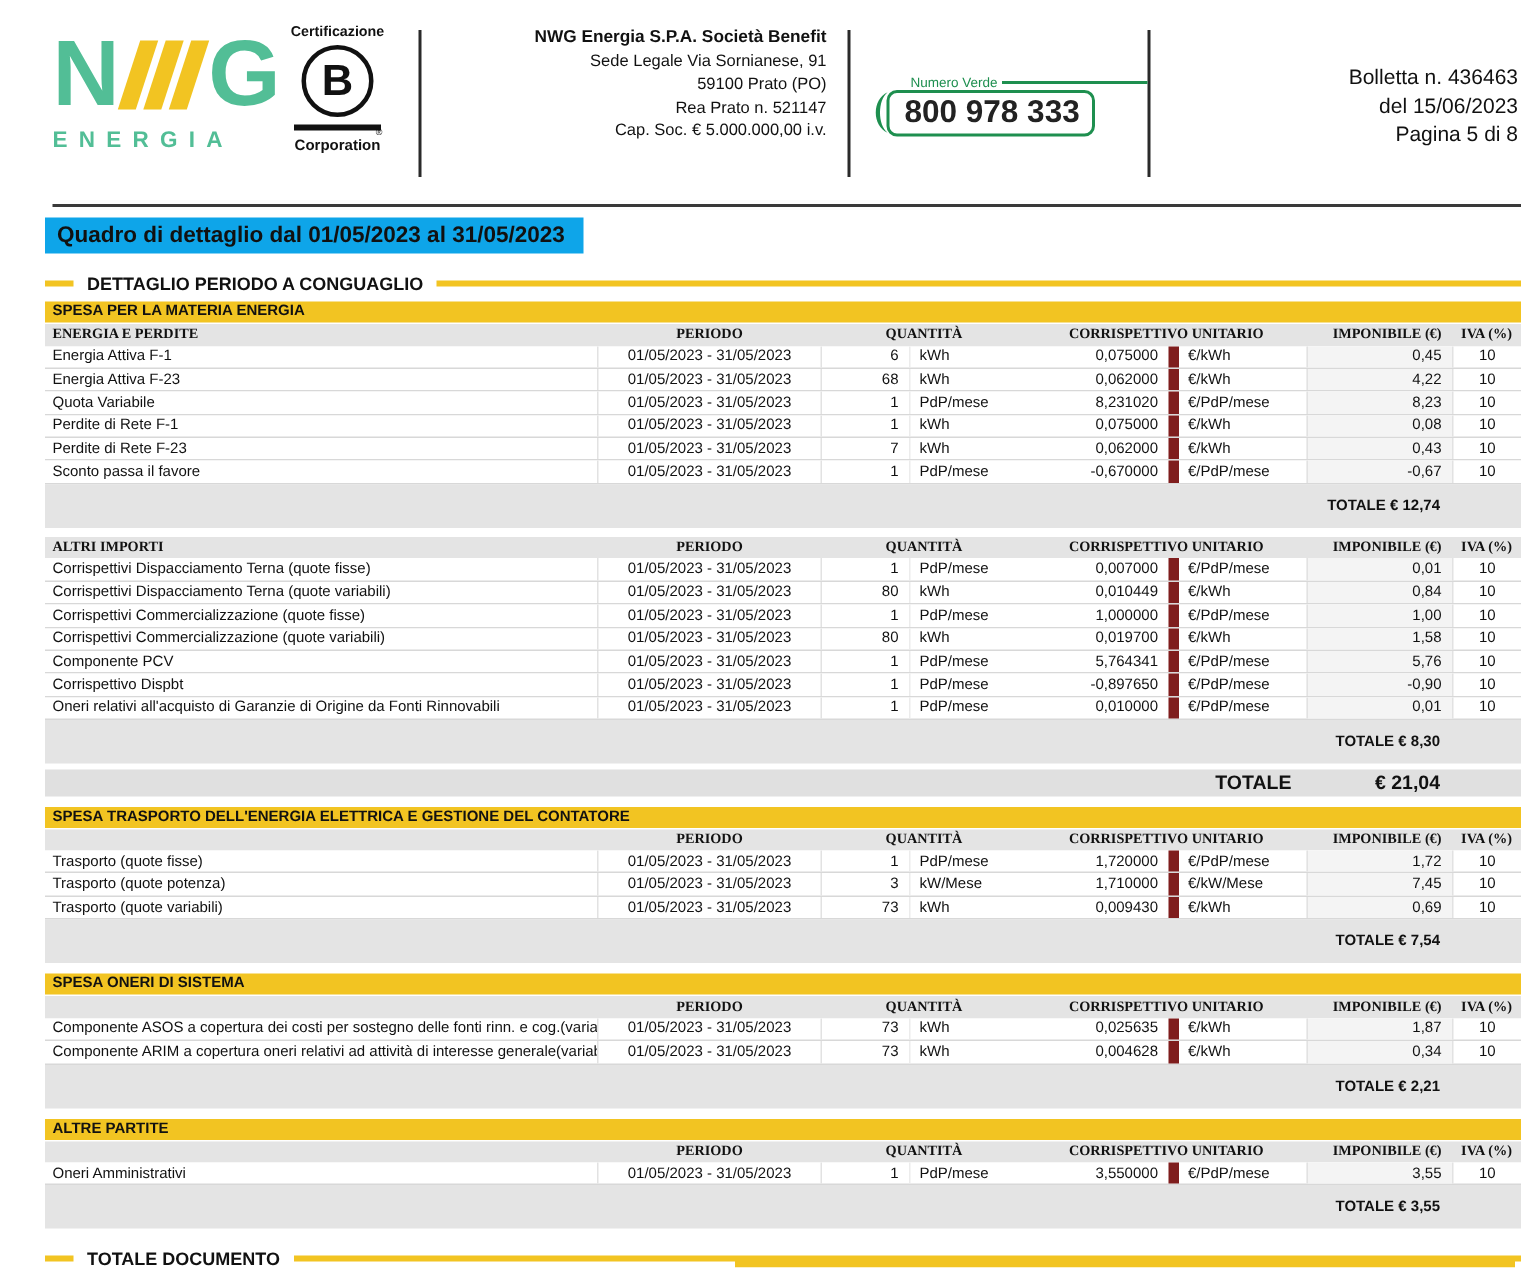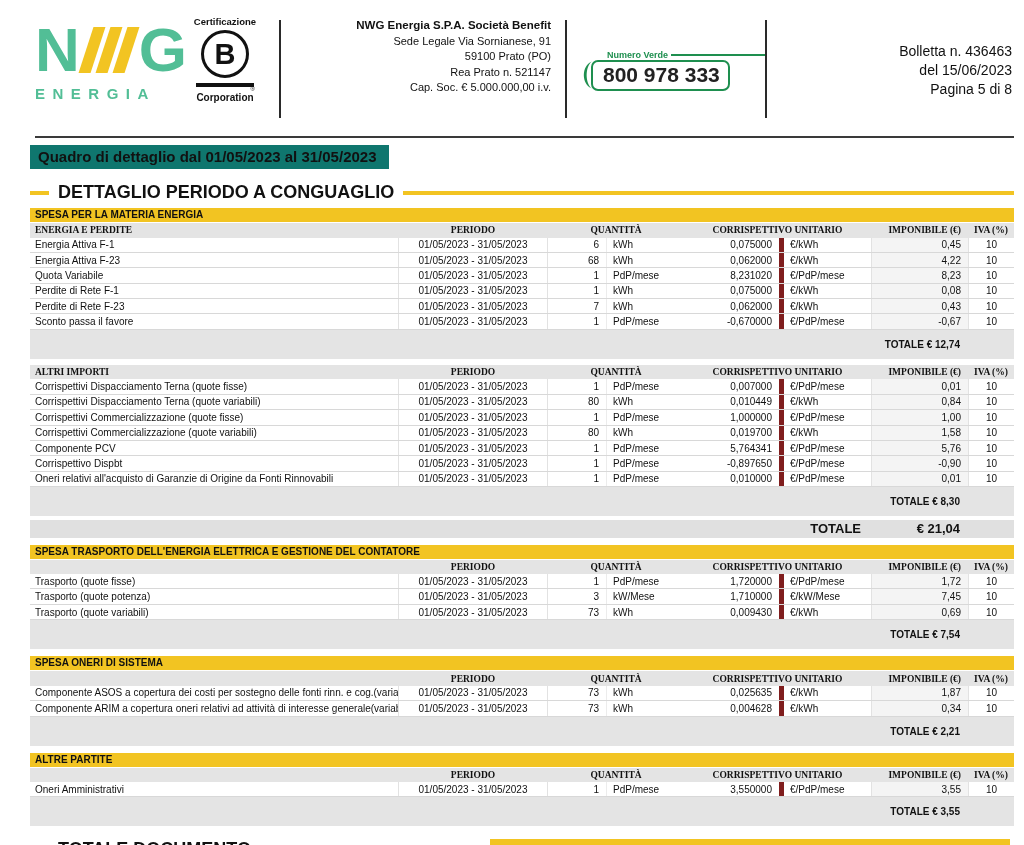--- a/index.html
+++ b/index.html
@@ -20,55 +20,55 @@
   .bc-circle{width:42px;height:42px;border:3.5px solid #111;border-radius:50%;margin:0 auto;
     display:flex;align-items:center;justify-content:center;font-weight:bold;font-size:29px;}
   .bc-line{height:4px;background:#111;width:58px;margin:5px auto 0;}
   .bc-reg{font-size:6px;text-align:right;width:60px;margin:0 auto;line-height:5px;}
   .bc-bottom{font-weight:bold;font-size:10px;}
   .vline{width:2px;background:#2a2a2a;align-self:stretch;margin:6px 0;}
   .company{padding:4px 14px 0 14px;font-size:11px;line-height:15.5px;width:256px;text-align:right;}
   .co-name{font-weight:bold;font-size:11.5px;}
   .phone-area{width:198px;padding-top:36px;padding-left:12px;box-sizing:border-box;}
   .nv-row{display:flex;align-items:center;margin-left:28px;margin-bottom:-2px;position:relative;z-index:2;}
-  .nv-label{color:#1E8F4F;font-weight:bold;font-size:9px;white-space:nowrap;}
+  .nv-label{color:#1E8F4F;font-weight:normal;font-size:9px;white-space:nowrap;}
   .nv-line{flex:1;height:2px;background:#1E8F4F;margin-left:3px;}
   .nv-badge-row{display:flex;align-items:center;}
   .phone-icon{width:15px;height:34px;margin-right:-3px;position:relative;z-index:1;}
   .nv-box{border:2px solid #1E8F4F;border-radius:7px;padding:1px 8px 2px 10px;background:#fff;}
   .nv-number{font-weight:bold;font-size:21px;color:#222;white-space:nowrap;}
   .bill-info{flex:1;text-align:right;font-size:14px;line-height:19px;padding:28px 2px 0 0;}
   .hrule{height:2px;background:#3a3a3a;margin:12px 10px 0 35px;}
   
-  .title-bar{width:fit-content;background:#0f766e;font-weight:bold;font-size:15px;
+  .title-bar{width:fit-content;background:#0ea5e9;font-weight:bold;font-size:15px;
     padding:3px 12px 4px 8px;margin:7px 0 0 30px;}
   .sec-heading{display:flex;align-items:center;margin:13px 10px 5px 30px;}
   .dash{width:19px;height:4px;background:#F2C422;margin-right:9px;}
-  .sh-text{font-weight:bold;font-size:18px;white-space:nowrap;text-align:right;}
+  .sh-text{font-weight:bold;font-size:12px;white-space:nowrap;text-align:right;}
   .line{flex:1;height:4px;background:#F2C422;margin-left:9px;}
   .content{margin:0 10px 0 30px;}
   
   .band{background:#F2C422;font-weight:bold;font-size:10px;height:14px;line-height:14px;
     padding-left:5px;margin-bottom:1px;}
   .trow{display:grid;grid-template-columns:1fr 150px 58px 78px 95px 92px 97px 46px;
     align-items:center;box-sizing:border-box;}
   .thead{background:#E4E4E4;height:14.5px;font-weight:bold;font-size:9.5px;}
   .thead > div{display:flex;align-items:center;height:100%;box-sizing:border-box;font-family:Liberation Serif, serif;}
   .thead .hleft{padding-left:5px;}
   .thead .hc{justify-content:center;}
   .thead .hr{justify-content:flex-end;padding-right:7px;}
   .data{height:15.4px;border-bottom:1px solid #D8D8D8;font-size:10px;background:#fff;}
   .data > div{height:100%;display:flex;align-items:center;box-sizing:border-box;white-space:nowrap;overflow:hidden;}
   .data .c1{padding-left:5px;}
   .data .ctr{justify-content:center;text-align:center;}
   .data .num{justify-content:flex-end;padding-right:7px;}
   .data .unit{padding-left:6px;}
   .data .c2{border-left:1px solid #E2E2E2;border-right:1px solid #E2E2E2;}
   .data .c4{border-left:1px solid #ECECEC;}
-  .data .c6{border-left:5px solid #7f1d1d;}
+  .data .c6{border-left:7px solid #7f1d1d;}
   .data .c7{border-left:1px solid #E2E2E2;background:#F4F4F4;}
   .data .c8{border-left:1px solid #E2E2E2;}
   .totalrow{background:#E4E4E4;height:29px;font-weight:bold;font-size:10px;}
   .tspan{grid-column:1 / span 7;text-align:right;padding-right:8px;}
   .grandrow{background:#E0E0E0;height:17.5px;font-weight:bold;font-size:13px;margin-top:4px;}
   .glabel{grid-column:1 / span 6;text-align:right;padding-right:10px;}
   .gvalue{text-align:right;padding-right:8px;}
   .cost-table + .cost-table{margin-top:6px;}
   .spesa-section{margin-bottom:7px;}
   

